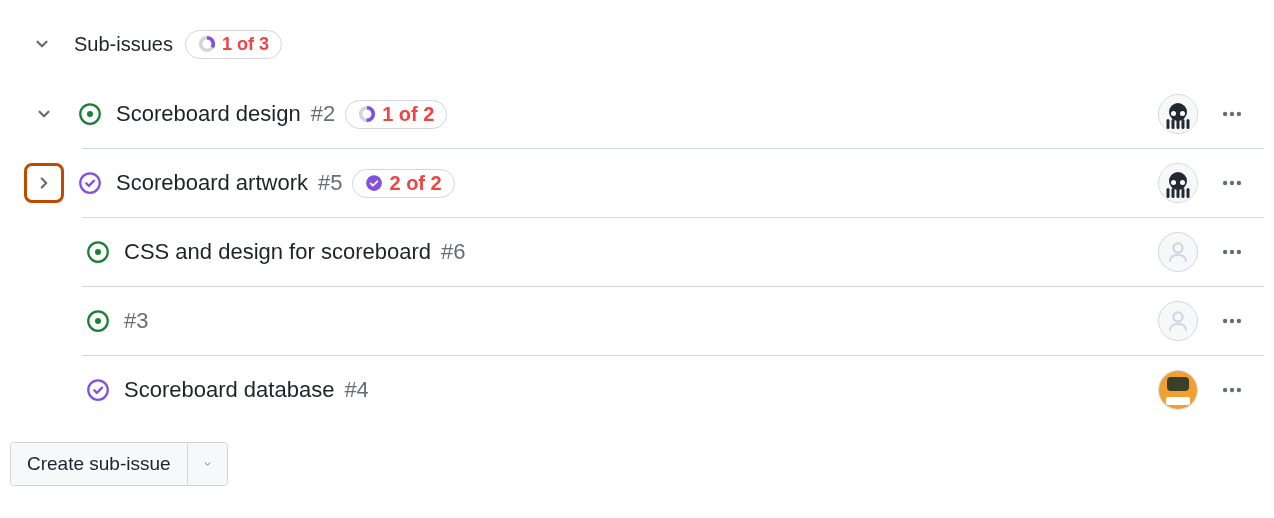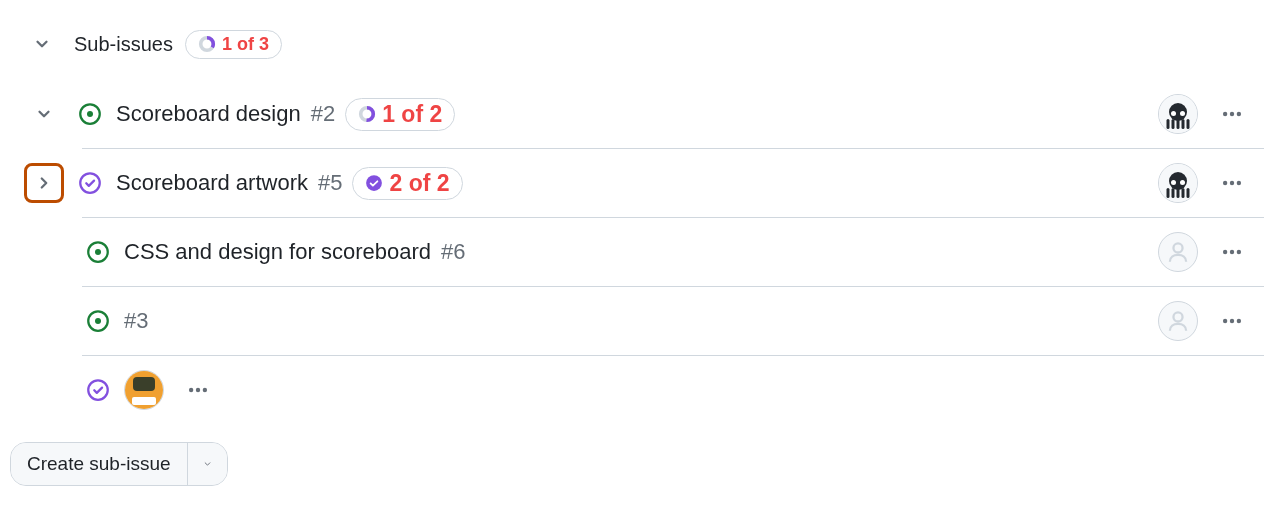--- a/index.html
+++ b/index.html
@@ -26,21 +26,21 @@
     align-items: center;
     gap: 6px;
     border: 1px solid #d0d7de;
     border-radius: 999px;
     padding: 3px 12px;
     font-size: 18px;
     font-weight: 600;
     color: #ef4444;
     background: #fff;
   }
-  .pill-small { font-size: 23px; padding: 2px 12px; align-items: center; }
+  .pill-small { font-size: 20px; padding: 2px 12px; align-items: center; }
   .progress-ring { width: 18px; height: 18px; }
   .row {
     display: flex;
     align-items: center;
     padding: 14px 10px;
     gap: 12px;
   }
   .lvl1 { padding-left: 14px; }
   .lvl2 { padding-left: 74px; }
   .chev-slot {
@@ -92,21 +92,21 @@
     color: #656d76;
     flex-shrink: 0;
   }
   .footer {
     margin-top: 18px;
     display: flex;
   }
   .btn-group {
     display: flex;
     border: 1px solid #d0d7de;
-    border-radius: 16px;
+    border-radius: 4px;
     overflow: hidden;
     background: #f6f8fa;
   }
   .btn {
     padding: 10px 16px;
     font-size: 19px;
     color: #1f2328;
     background: #f6f8fa;
     border: none;
     cursor: pointer;
@@ -299,20 +299,24 @@
 </div>
 <div class="divider-d2"></div>
 
 <div class="row lvl2">
   <span class="status-slot">
     <svg width="24" height="24" viewBox="0 0 16 16">
         <circle cx="8" cy="8" r="6.5" fill="none" stroke="#8250df" stroke-width="1.5"></circle>
         <path d="M5.5 8.2l1.7 1.7L10.7 6.4" fill="none" stroke="#8250df" stroke-width="1.5" stroke-linecap="round" stroke-linejoin="round"></path>
       </svg>
   </span>
+  <span class="title-area">
+    <span>Scoreboard database</span>
+    <span class="issue-num">#4</span>
+  </span>
   <span class="avatar-slot">
     <span class="av-bot">
       <span class="face"></span>
         <span class="tag"></span>
     </span>
   </span>
   <span class="kebab">
     <svg width="22" height="22" viewBox="0 0 16 16">
         <circle cx="3" cy="8" r="1.6" fill="#656d76"></circle>
         <circle cx="8" cy="8" r="1.6" fill="#656d76"></circle>

